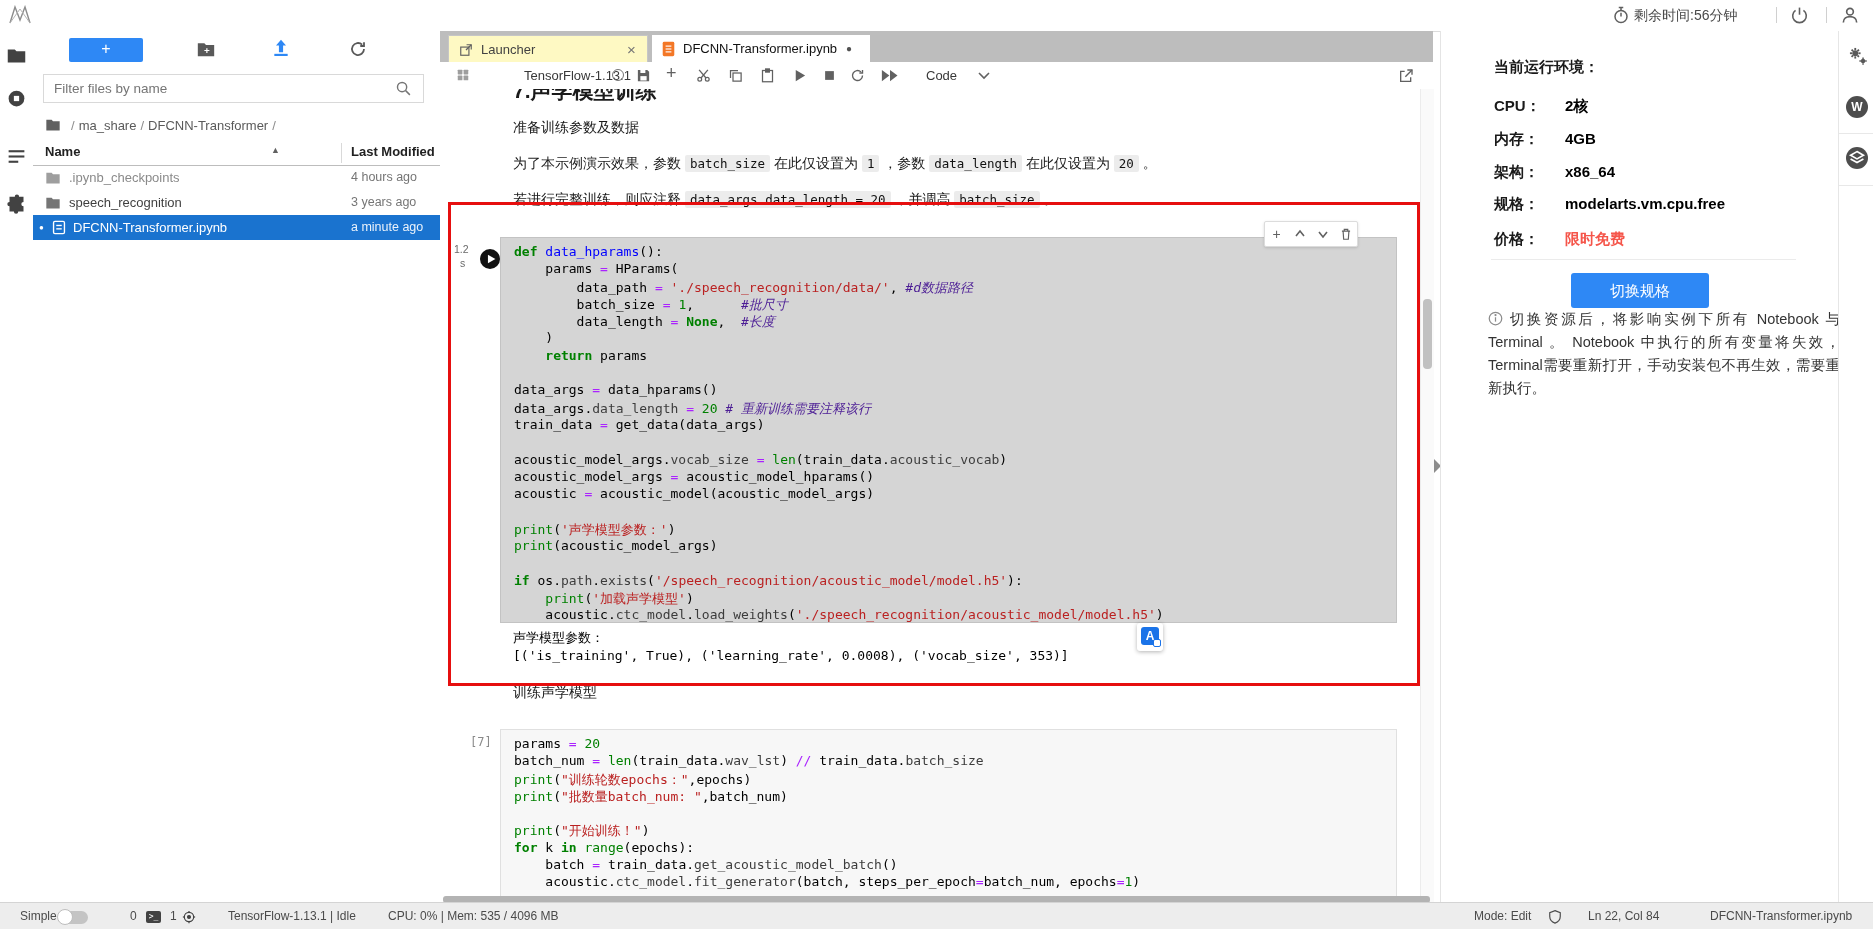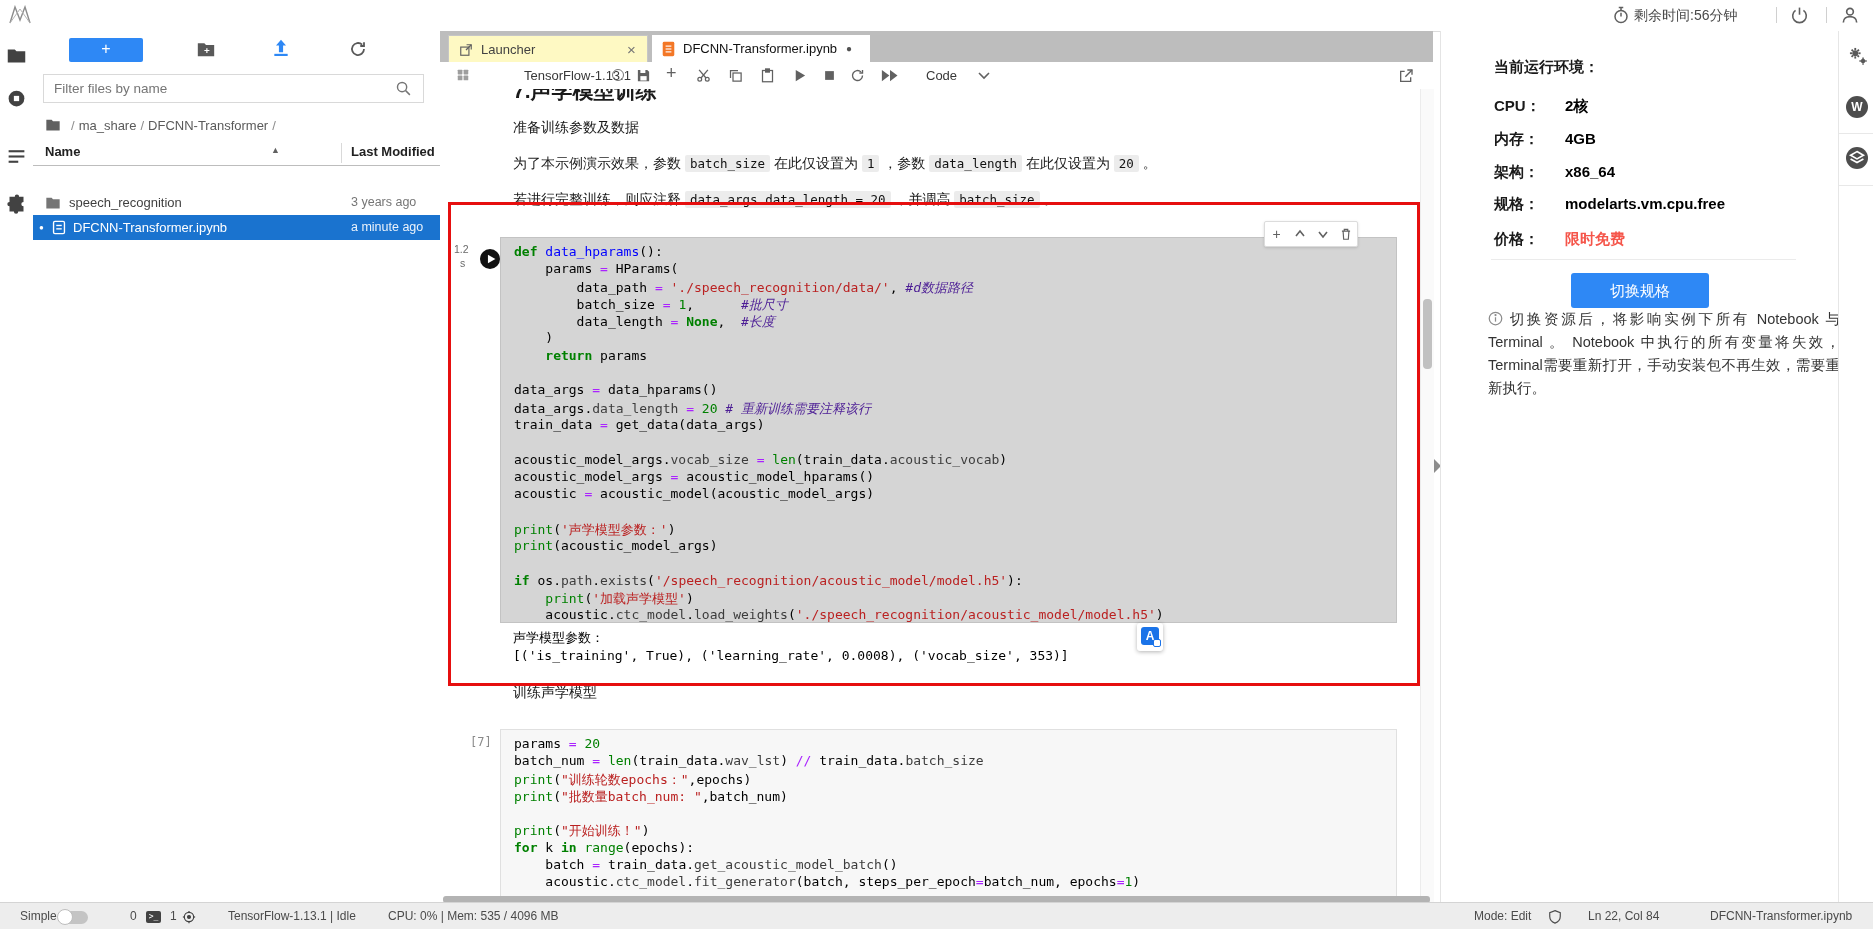--- a/index.html
+++ b/index.html
@@ -189,20 +189,29 @@
       <span class="abs" style="left:24px;top:1px;white-space:nowrap;">
         <span class="crumb-sep">/</span><span class="crumb">ma_share</span><span class="crumb-sep">/</span><span class="crumb">DFCNN-Transformer</span><span class="crumb-sep">/</span>
       </span>
     </div>
     <div id="fb-header" class="abs">
       <span class="abs" style="left:12px;top:3px;">Name</span>
       <span class="abs" style="left:238px;top:4px;font-size:9px;color:#616161;">▲</span>
       <span class="abs" style="left:308px;top:2px;width:1px;height:20px;background:#d9d9d9;"></span>
       <span class="abs" style="left:318px;top:3px;">Last Modified</span>
     </div>
+    <div class="fb-row abs" style="top:134px;color:#8a8a8a;">
+      <span class="abs" style="left:12px;top:5px;">
+        <svg width="16" height="15" viewBox="0 0 24 22">
+            <path d="M2 4h8l2 2h10v14H2z" fill="#9e9e9e"></path>
+          </svg>
+      </span>
+      <span class="abs" style="left:36px;">.ipynb_checkpoints</span>
+      <span class="fb-time">4 hours ago</span>
+    </div>
     <div class="fb-row abs" style="top:159px;color:#3f3f3f;">
       <span class="abs" style="left:12px;top:5px;">
         <svg width="16" height="15" viewBox="0 0 24 22">
             <path d="M2 4h8l2 2h10v14H2z" fill="#757575"></path>
           </svg>
       </span>
       <span class="abs" style="left:36px;">speech_recognition</span>
       <span class="fb-time">3 years ago</span>
     </div>
     <div class="fb-row abs row-sel" style="top:184px;">

